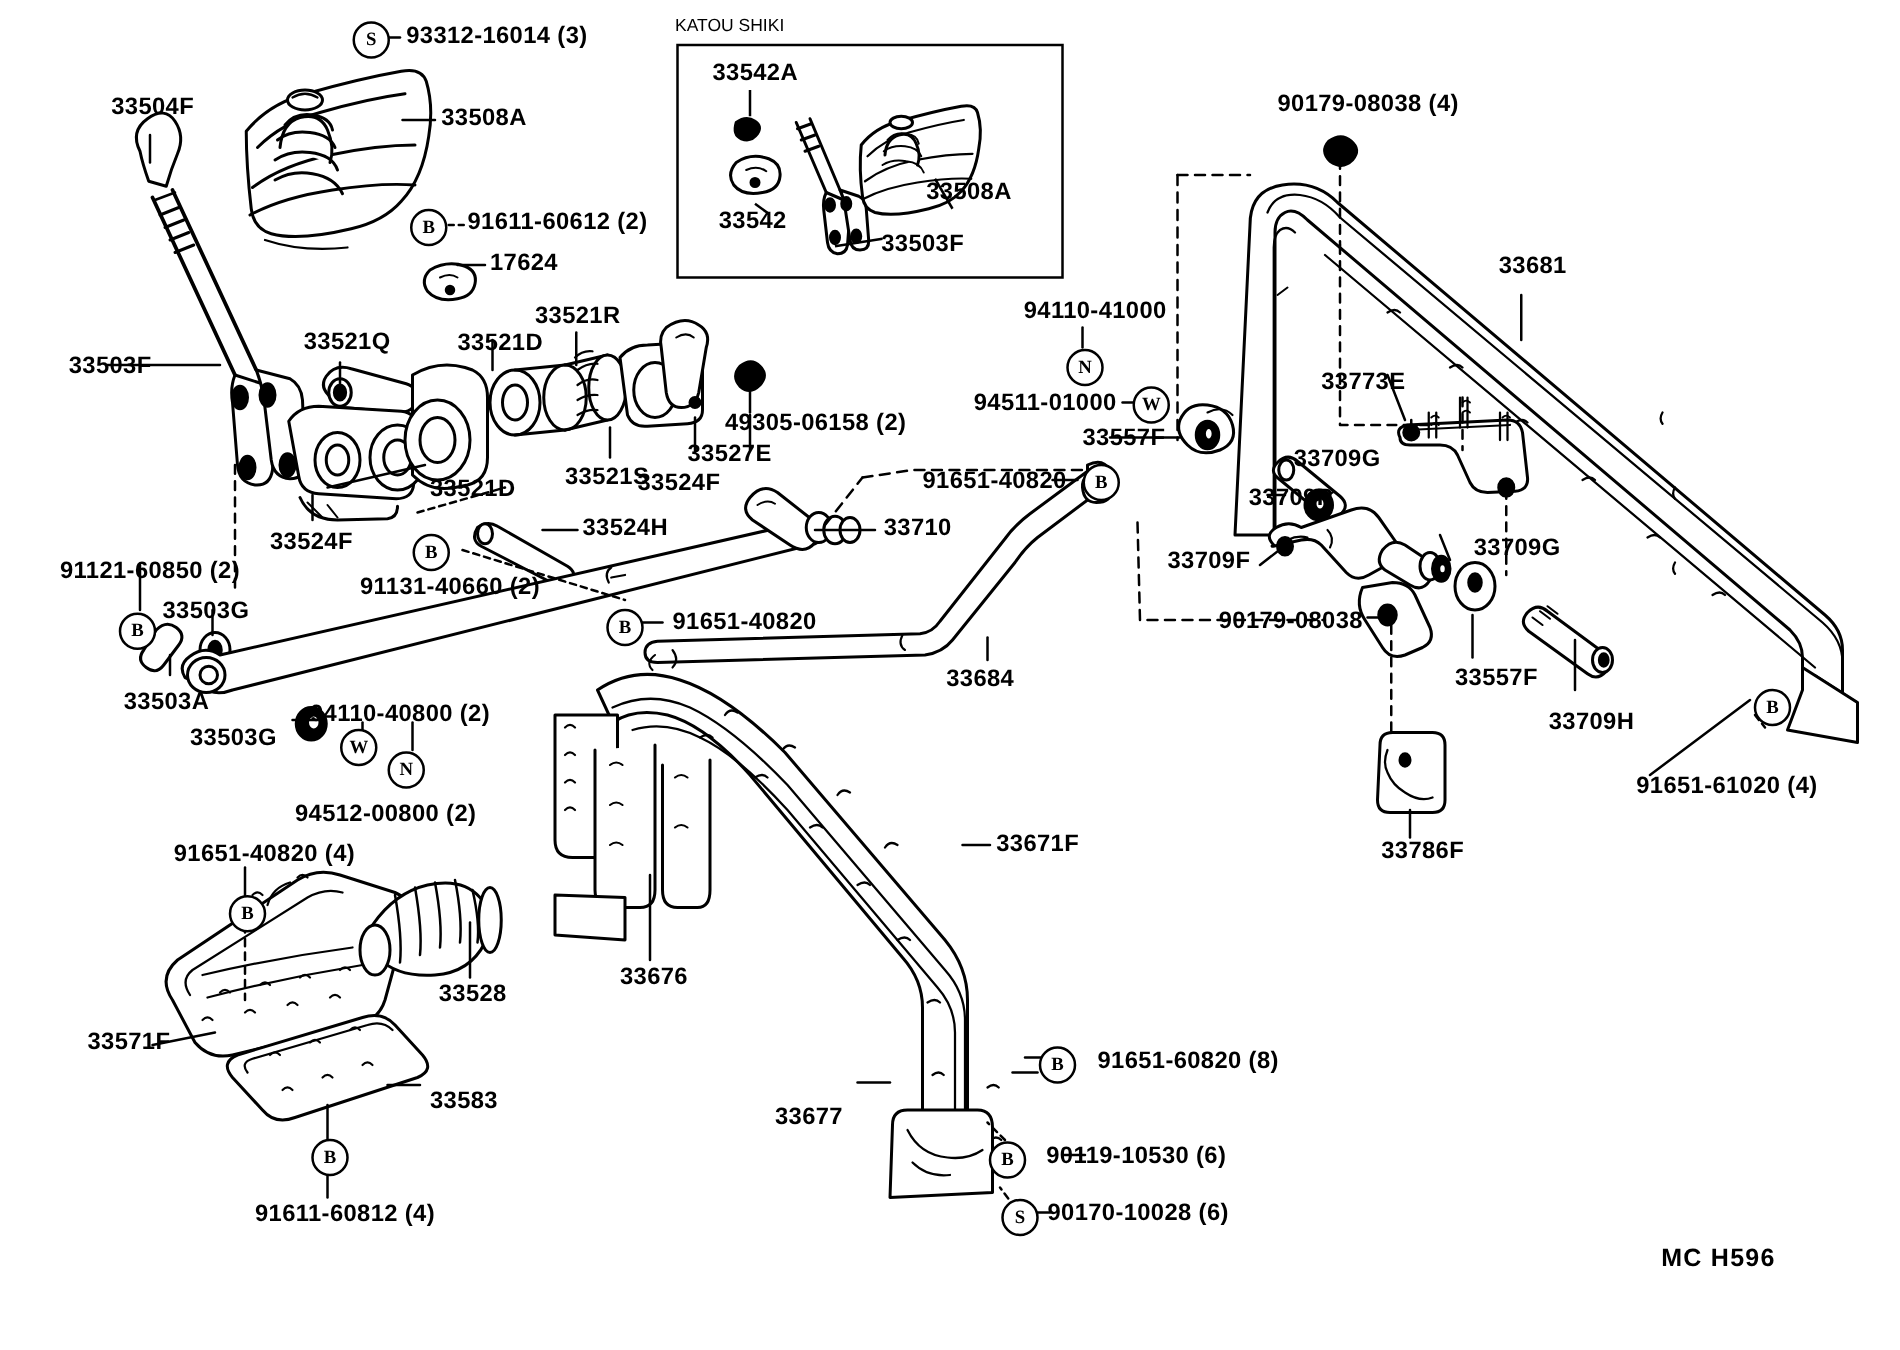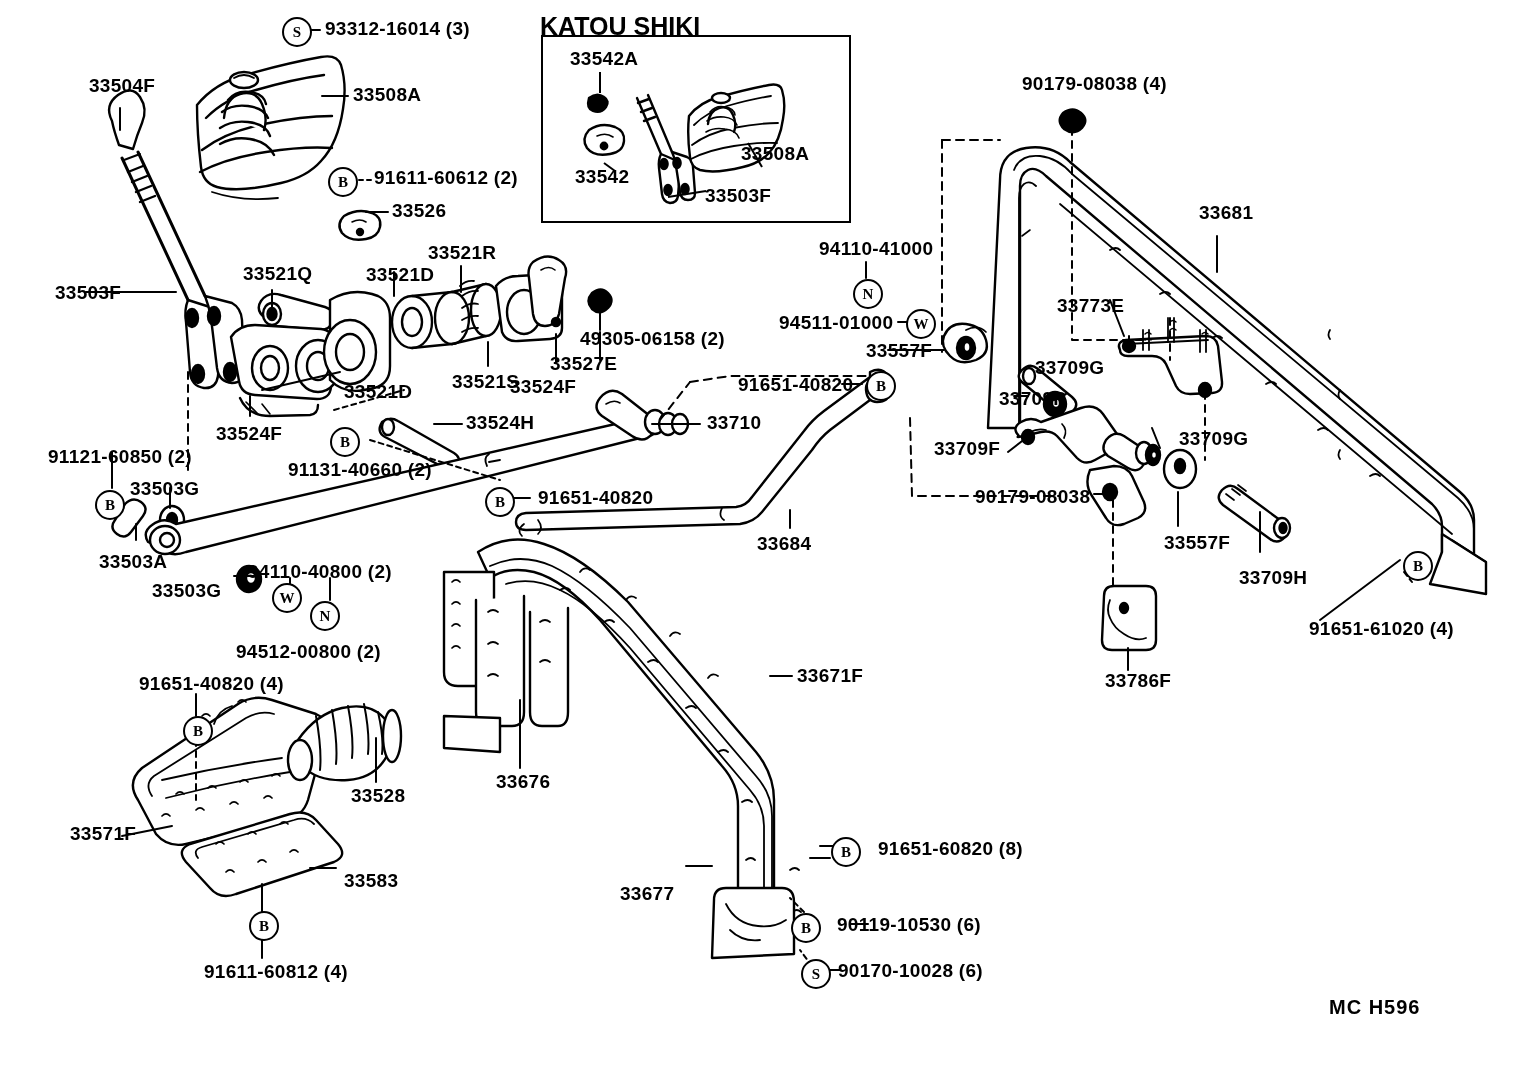--- a/index.html
+++ b/index.html
@@ -1,21 +1,21 @@
 <!DOCTYPE html>
 <html><head>
 <meta charset="utf-8">
 <style>
   html,body{margin:0;padding:0;background:#ffffff;}
   body{font-family:"Liberation Sans",sans-serif;}
   #page{position:relative;width:1520px;height:1080px;background:#fff;overflow:hidden;}
   svg.art{position:absolute;left:0;top:0;width:1520px;height:1080px;}
   .lbl{position:absolute;font-family:"Liberation Sans",sans-serif;font-weight:bold;
        font-size:19px;color:#000;white-space:nowrap;letter-spacing:0.3px;}
-  .inset-title{position:absolute;font-weight:bold;font-size:25px;white-space:nowrap;}
+  .inset-title{position:absolute;font-weight:normal;font-size:14px;white-space:nowrap;}
   .inset-box{position:absolute;border:2px solid #000;background:transparent;}
   .mc{position:absolute;font-weight:bold;font-size:20px;letter-spacing:1px;}
   .badge{position:absolute;width:26px;height:26px;border:2.5px solid #000;border-radius:50%;
          display:flex;align-items:center;justify-content:center;font-weight:bold;font-size:15px;
          background:#fff;font-family:"Liberation Serif",serif;}
 </style>
 </head>
 <body>
 
 <div id="page">
@@ -388,21 +388,21 @@
 
   <div class="lbl" style="left:325px;top:18px;">93312-16014 (3)</div>
   <div class="badge" style="left:282px;top:17px;">S</div>
 
   <div class="lbl" style="left:89px;top:75px;">33504F</div>
   <div class="lbl" style="left:353px;top:84px;">33508A</div>
 
   <div class="lbl" style="left:374px;top:167px;">91611-60612 (2)</div>
   <div class="badge" style="left:328px;top:167px;">B</div>
 
-  <div class="lbl" style="left:392px;top:200px;">33526</div>
+  <div class="lbl" style="left:392px;top:200px;">17624</div>
 
   <div class="lbl" style="left:243px;top:263px;">33521Q</div>
   <div class="lbl" style="left:366px;top:264px;">33521D</div>
   <div class="lbl" style="left:428px;top:242px;">33521R</div>
   <div class="lbl" style="left:55px;top:282px;">33503F</div>
   <div class="lbl" style="left:452px;top:352px;margin-top:19px;">33521S</div>
   <div class="lbl" style="left:550px;top:353px;">33527E</div>
   <div class="lbl" style="left:580px;top:328px;">49305-06158 (2)</div>
   <div class="lbl" style="left:510px;top:376px;">33524F</div>
   <div class="lbl" style="left:344px;top:381px;">33521D</div>

